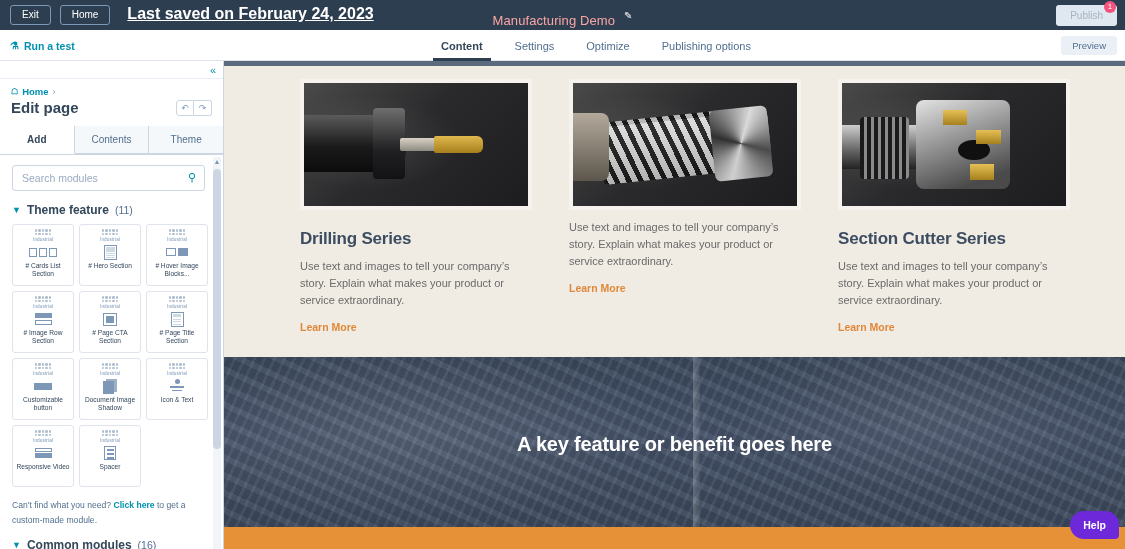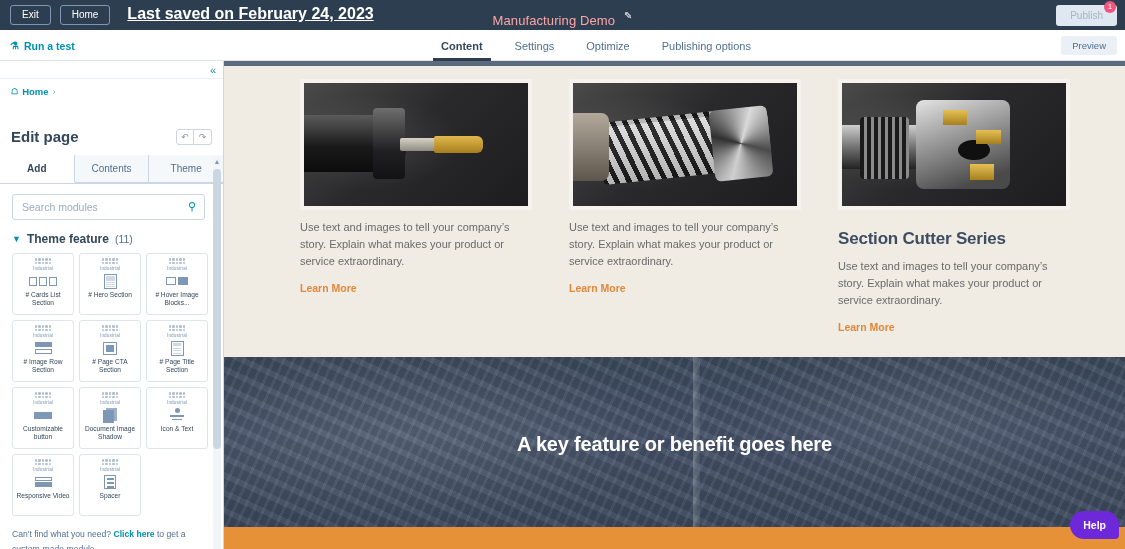--- a/index.html
+++ b/index.html
@@ -93,21 +93,20 @@
   .collapse-ic { color: #0091ae; font-size: 11px; }
   .breadcrumb {
     display: flex; align-items: center; gap: 4px;
     padding: 7px 0 0 11px; font-size: 9.5px; color: #0091ae; font-weight: bold;
   }
   .home-ic { font-size: 8px; color: #0091ae; }
   .crumb-sep { color: #7c98b6; font-weight: normal; font-size: 9px;}
   .edit-row {
     display: flex; align-items: center; justify-content: space-between;
     padding: 2px 11px 10px 11px;
-    margin-top: 29px;
   }
   .edit-title { font-size: 15px; color: #33475b; font-weight: bold; }
   .undo-redo { display: flex; }
   .ur-btn {
     width: 18px; height: 16px; border: 1px solid #cbd6e2; background: #ffffff;
     color: #7c98b6; font-size: 9px; display: flex; align-items: center;
     justify-content: center;
   }
   .ur-btn:first-child { border-radius: 3px 0 0 3px; }
   .ur-btn:last-child { border-radius: 0 3px 3px 0; border-left: none; }
@@ -704,20 +703,21 @@
     <div class="prod-row">
 
       <div class="prod-card">
         <div class="prod-img img1">
           <div class="ph"></div>
             <div class="shank"></div>
             <div class="collar"></div>
             <div class="tip"></div>
             <div class="gold"></div>
         </div>
+        <div class="prod-h">Drilling Series</div>
         <div class="prod-p">Use text and images to tell your company’s story. Explain what makes your product or service extraordinary.</div>
         <a class="prod-link" href="#">Learn More</a>
       </div>
 
       <div class="prod-card">
         <div class="prod-img img2">
           <div class="ph"></div>
             <div class="body"></div>
             <div class="flutes"></div>
             <div class="head"></div>

